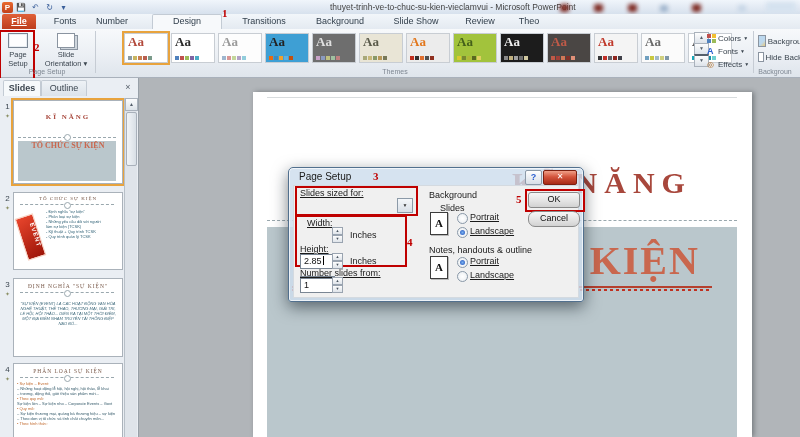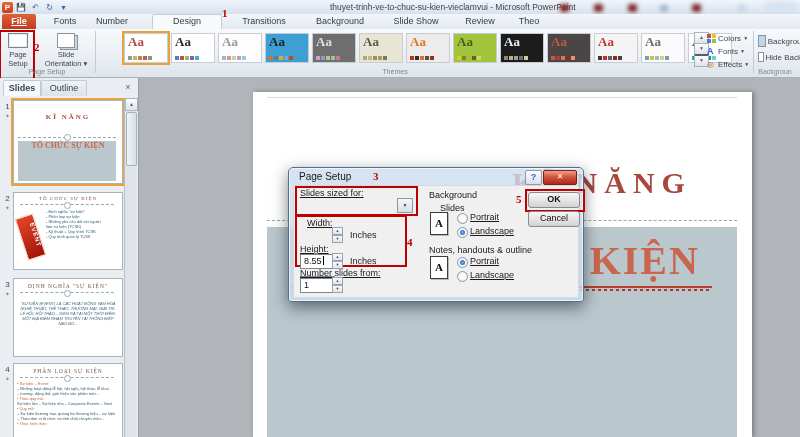--- a/index.html
+++ b/index.html
@@ -402,21 +402,21 @@
       <span class="redbox ni" style="left:1px;top:29px;width:108px;height:48px;"></span>
       <span class="dlabel" style="left:6px;top:32px;text-decoration:underline;margin-left:7px;">Width:</span>
       <div class="field" style="left:6px;top:42px;width:30px;margin-top:48px;">8.27</div>
       <div class="spin" style="left:38px;top:41px;">
           <b>▲</b>
           <b>▼</b>
         </div>
       <span class="dlabel" style="left:56px;top:44px;">Inches</span>
 
       <span class="dlabel" style="left:6px;top:58px;text-decoration:underline;">Height:</span>
-      <div class="field" style="left:6px;top:68px;width:30px;"><span>8.55</span><span class="caret"></span></div>
+      <div class="field" style="left:6px;top:68px;width:30px;"><span>2.85</span><span class="caret"></span></div>
       <div class="spin" style="left:38px;top:67px;">
           <b>▲</b>
           <b>▼</b>
         </div>
       <span class="dlabel" style="left:56px;top:70px;">Inches</span>
       <span class="rnum" style="left:113px;top:50px;">4</span>
 
       <span class="dlabel" style="left:6px;top:82px;text-decoration:underline;text-decoration-skip-ink:none;">Number slides from:</span>
       <div class="field" style="left:6px;top:92px;width:30px;">1</div>
       <div class="spin" style="left:38px;top:91px;">
@@ -434,18 +434,18 @@
 
       <span class="dlabel" style="left:135px;top:59px;">Notes, handouts &amp; outline</span>
       <div class="aicon" style="left:136px;top:70px;">A</div>
       <span class="radio on" style="left:163px;top:71px;"></span>
       <span class="dlabel" style="left:176px;top:70px;text-decoration:underline;">Portrait</span>
       <span class="radio" style="left:163px;top:85px;"></span>
       <span class="dlabel" style="left:176px;top:84px;text-decoration:underline;">Landscape</span>
 
       <span class="rnum" style="left:222px;top:7px;">5</span>
       <span class="redbox ni" style="left:231px;top:3px;width:56px;height:19px;"></span>
-      <div class="dbtn" style="left:234px;top:6px;font-weight:bold;">OK</div>
-      <div class="dbtn" style="left:234px;top:25px;">Cancel</div>
+      <div class="dbtn" style="left:234px;top:6px;">OK</div>
+      <div class="dbtn" style="left:234px;top:25px;border-radius:7px;">Cancel</div>
     </div>
   </div>
 
 </div>
 
 </body></html>

